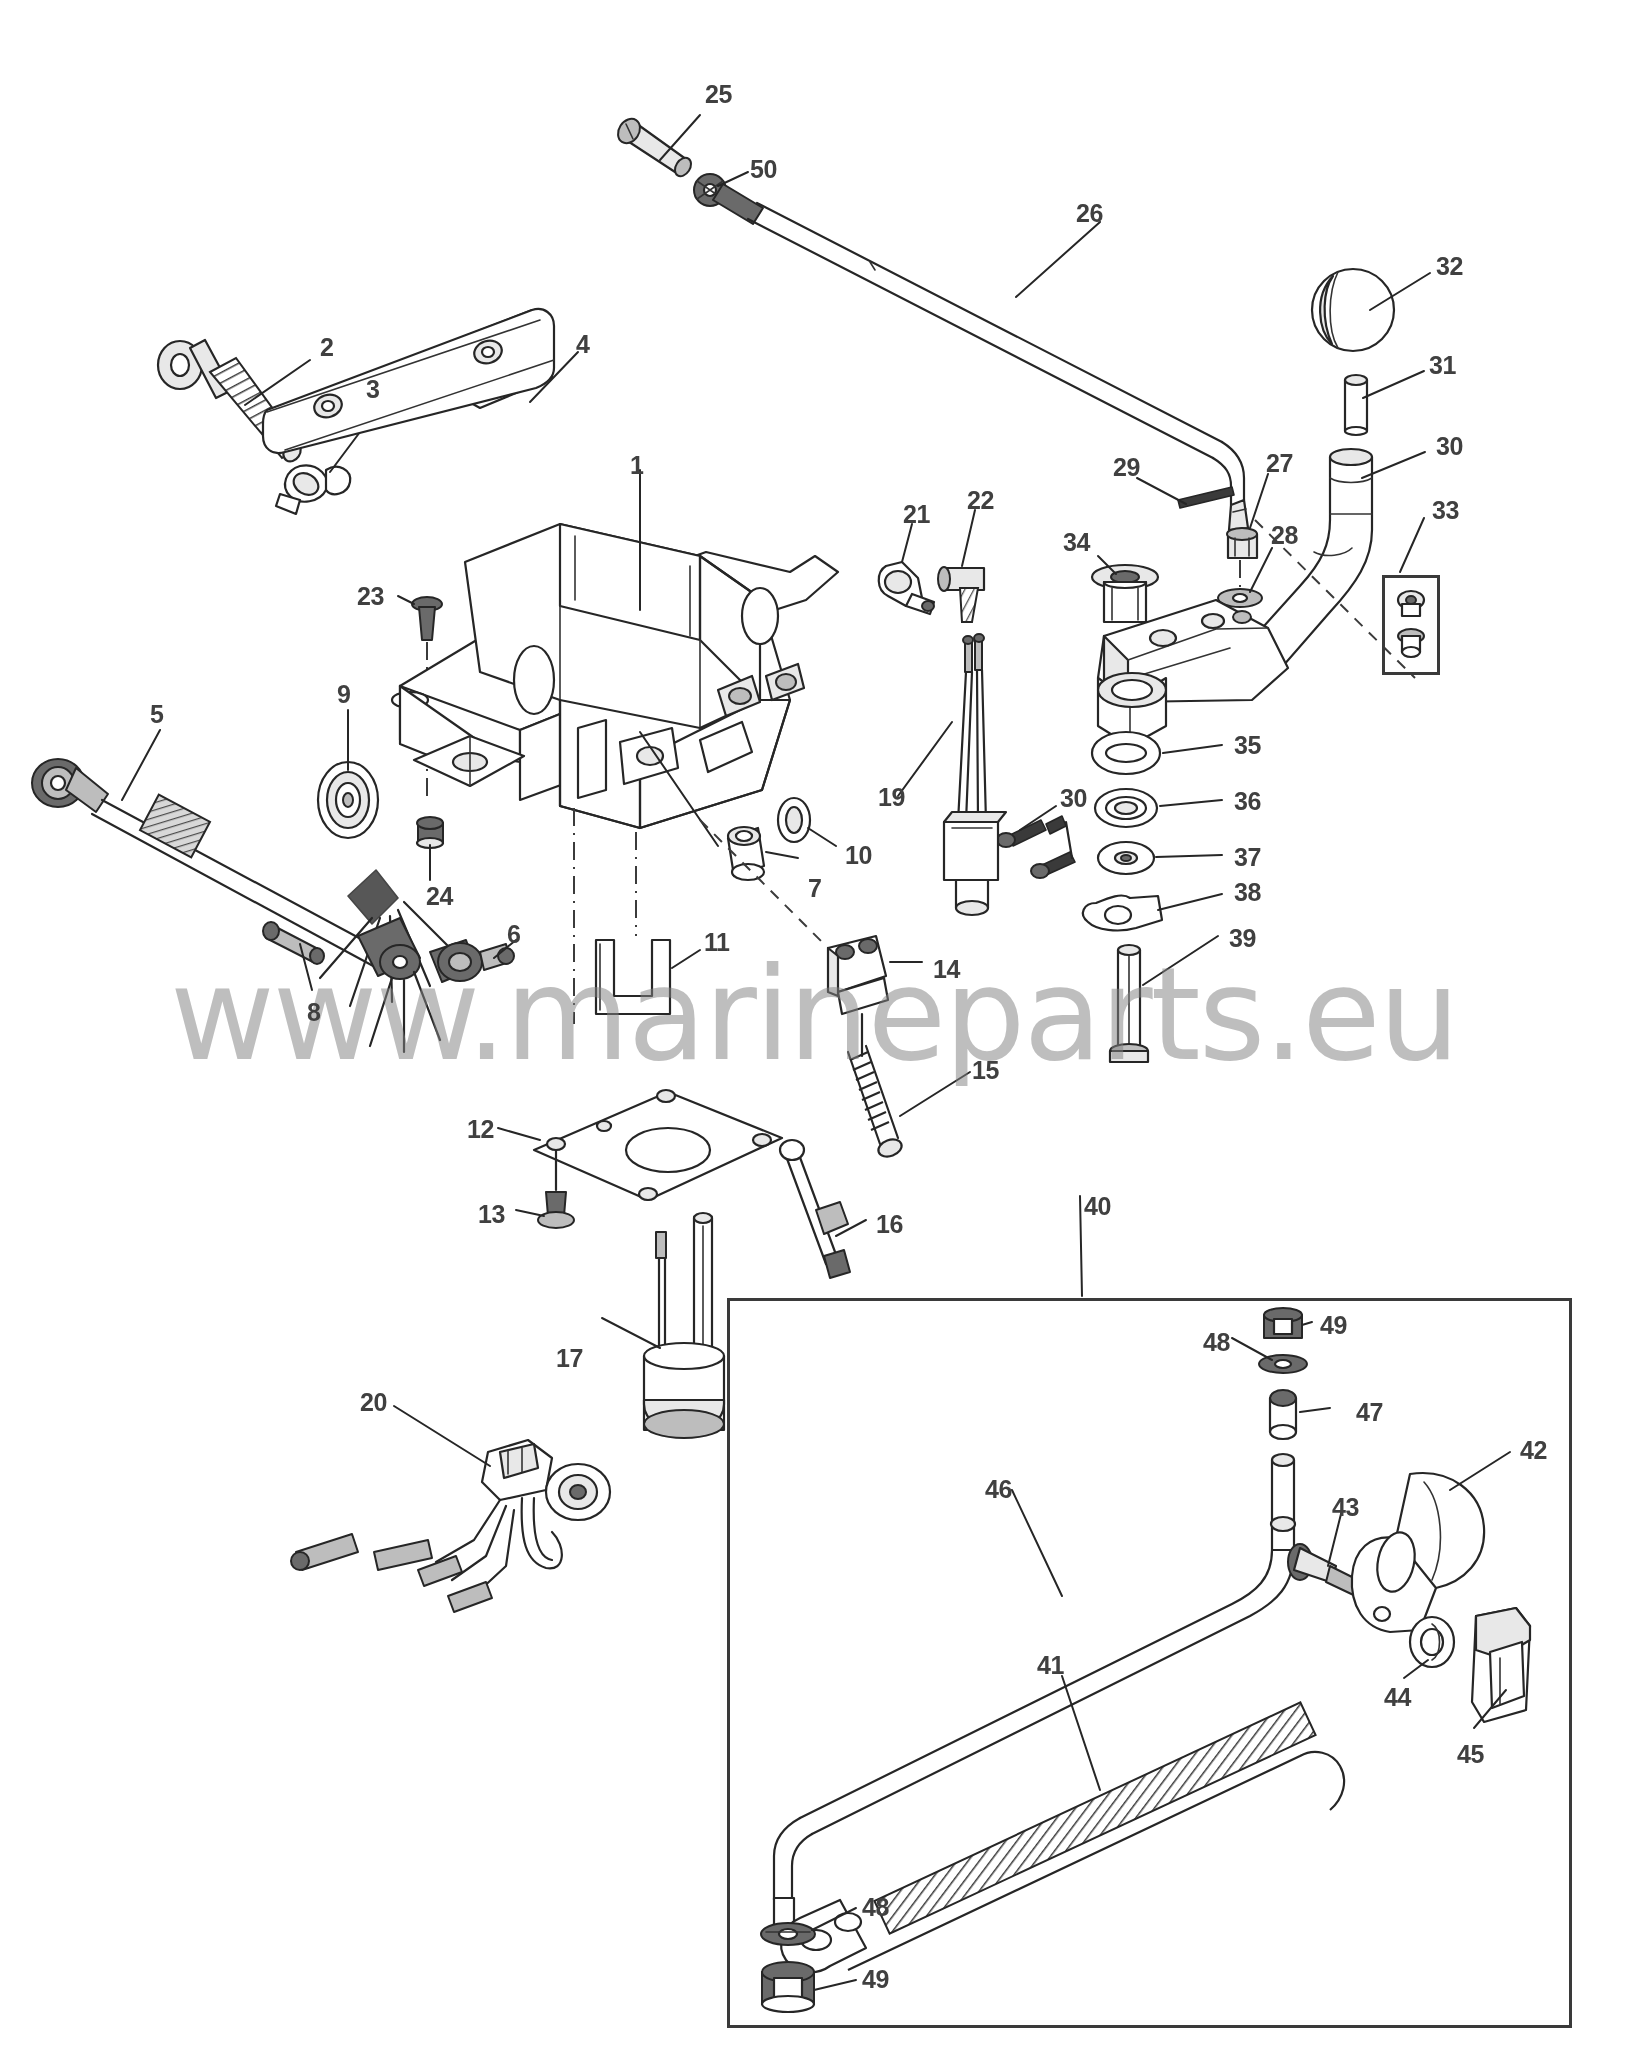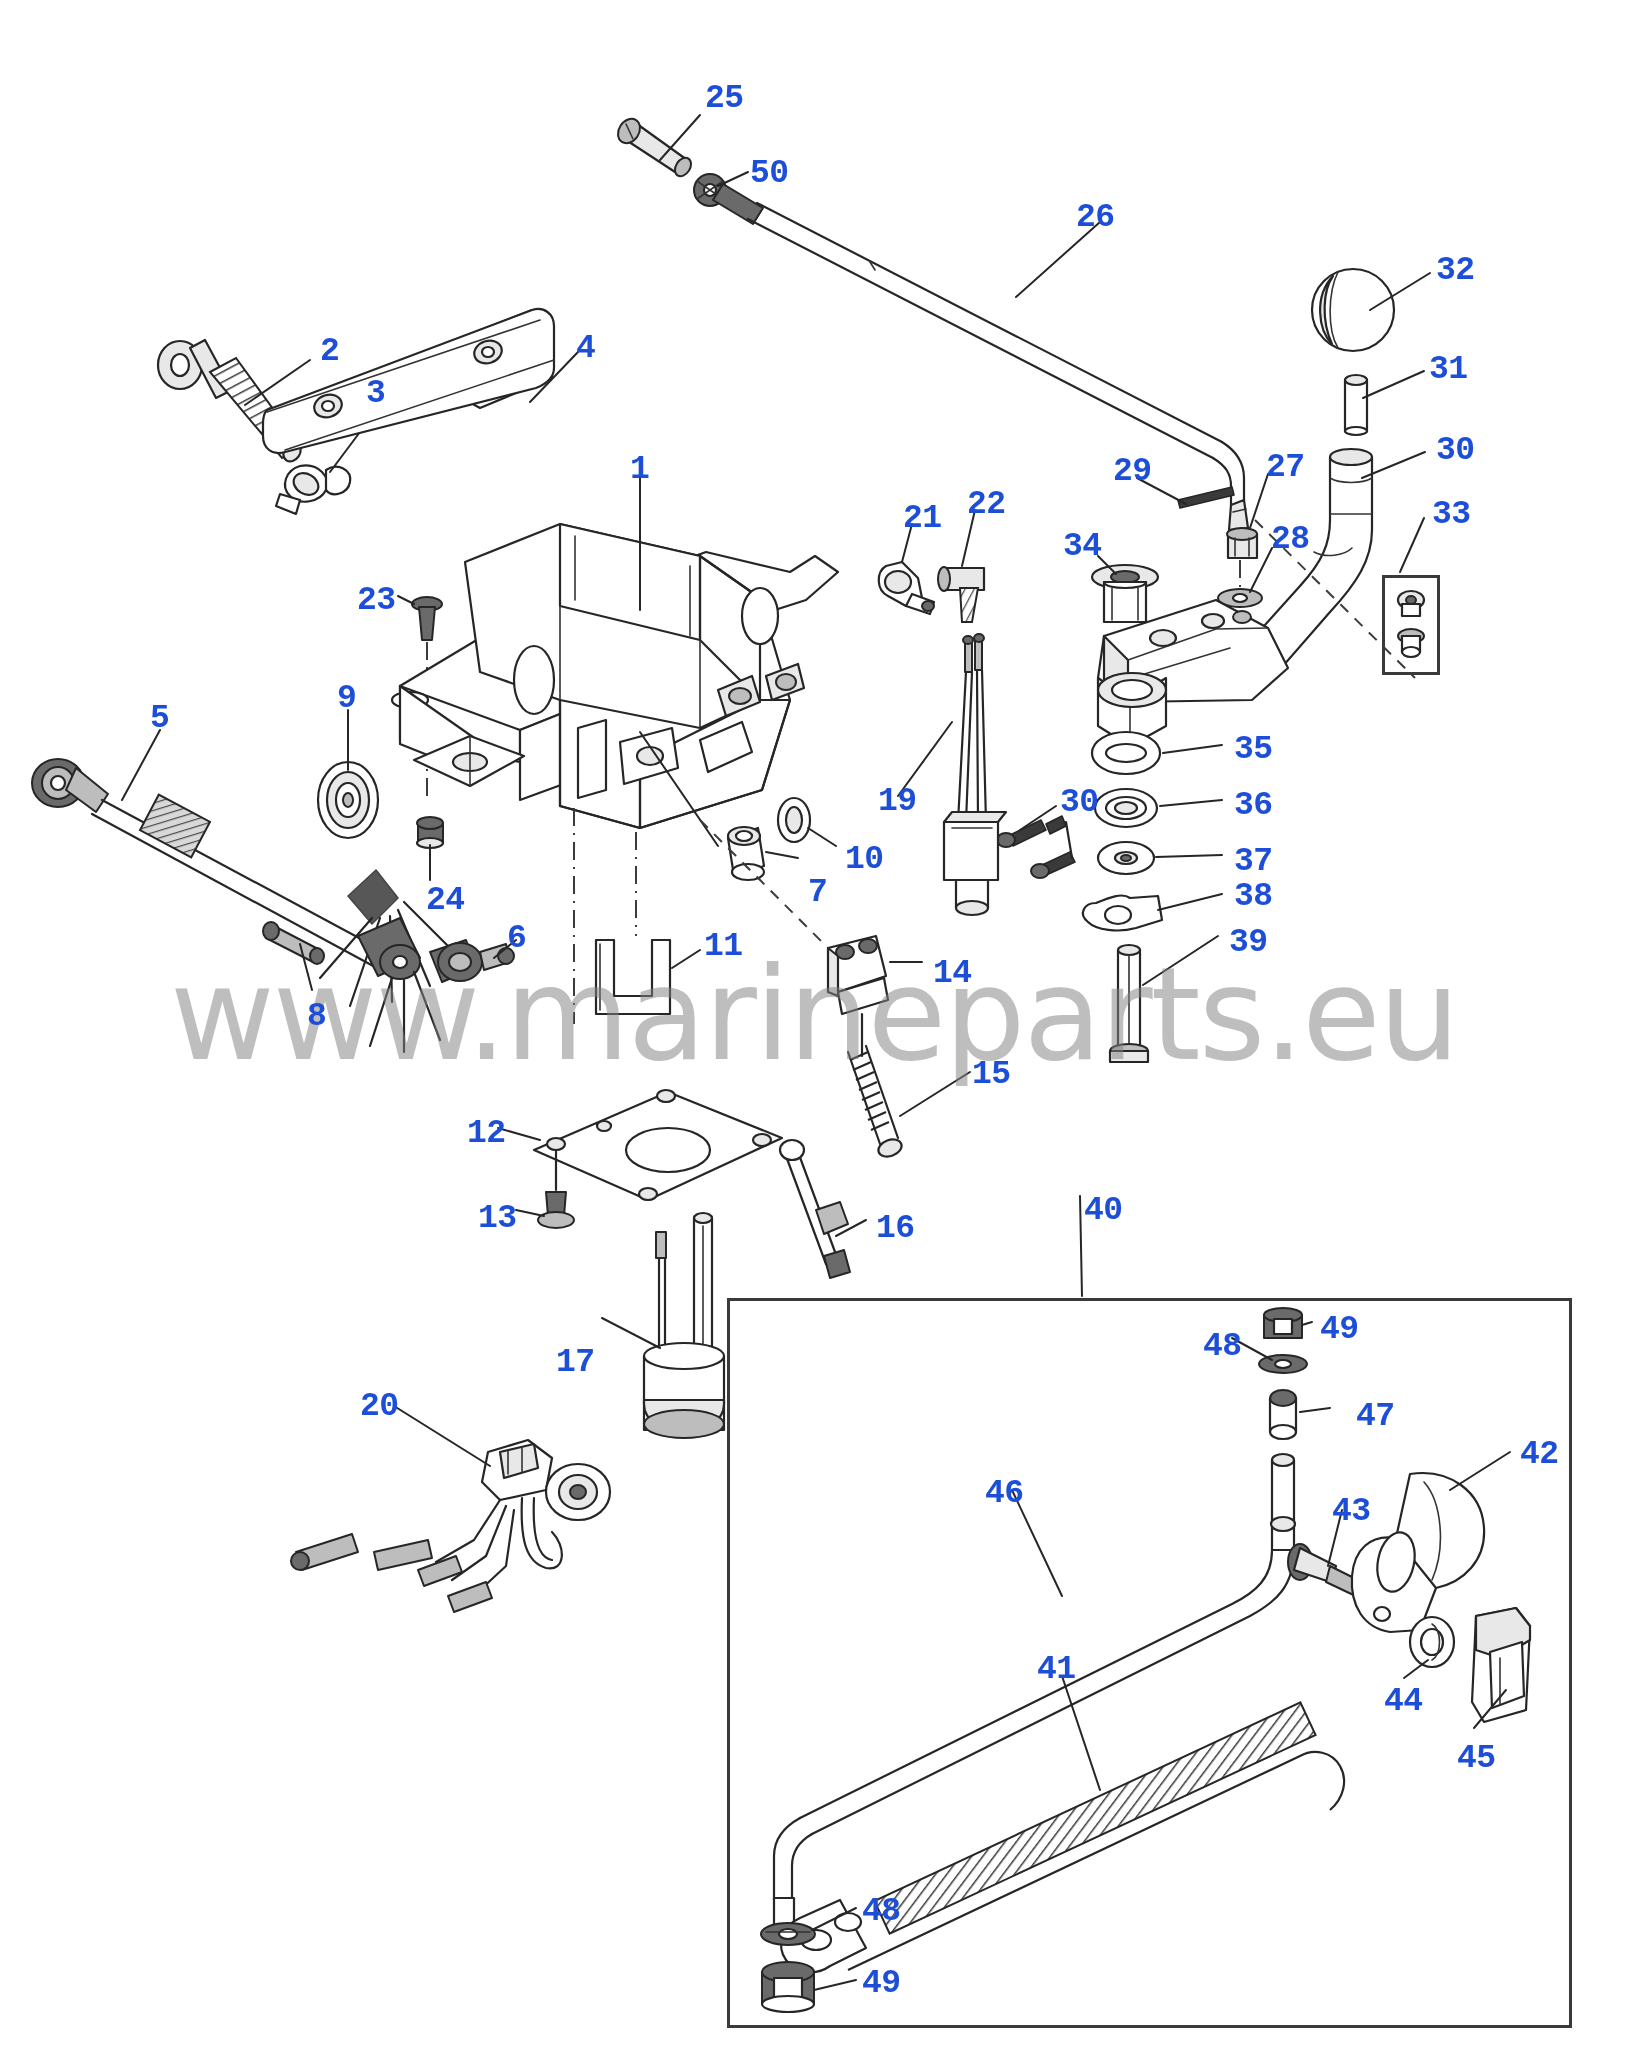--- a/index.html
+++ b/index.html
@@ -6,24 +6,24 @@
   body{font-family:"Liberation Sans", sans-serif;}
   #page{
     position:relative;
     width:1628px;height:2048px;
     background:#ffffff;
     overflow:hidden;
   }
   #diagram{position:absolute;left:0;top:0;width:1628px;height:2048px;}
   .callout{
     position:absolute;
-    font-family:Liberation Mono, monospace;
+    font-family:Liberation Sans, sans-serif;
     font-weight:bold;
-    font-size:33px;
-    color:#1d4ed8;
+    font-size:25px;
+    color:#404040;
     letter-spacing:-0.5px;
     line-height:1;
     white-space:nowrap;
     user-select:none;
   }
   #watermark{
     position:absolute;
     left:0;
     top:940px;
     width:1628px;

